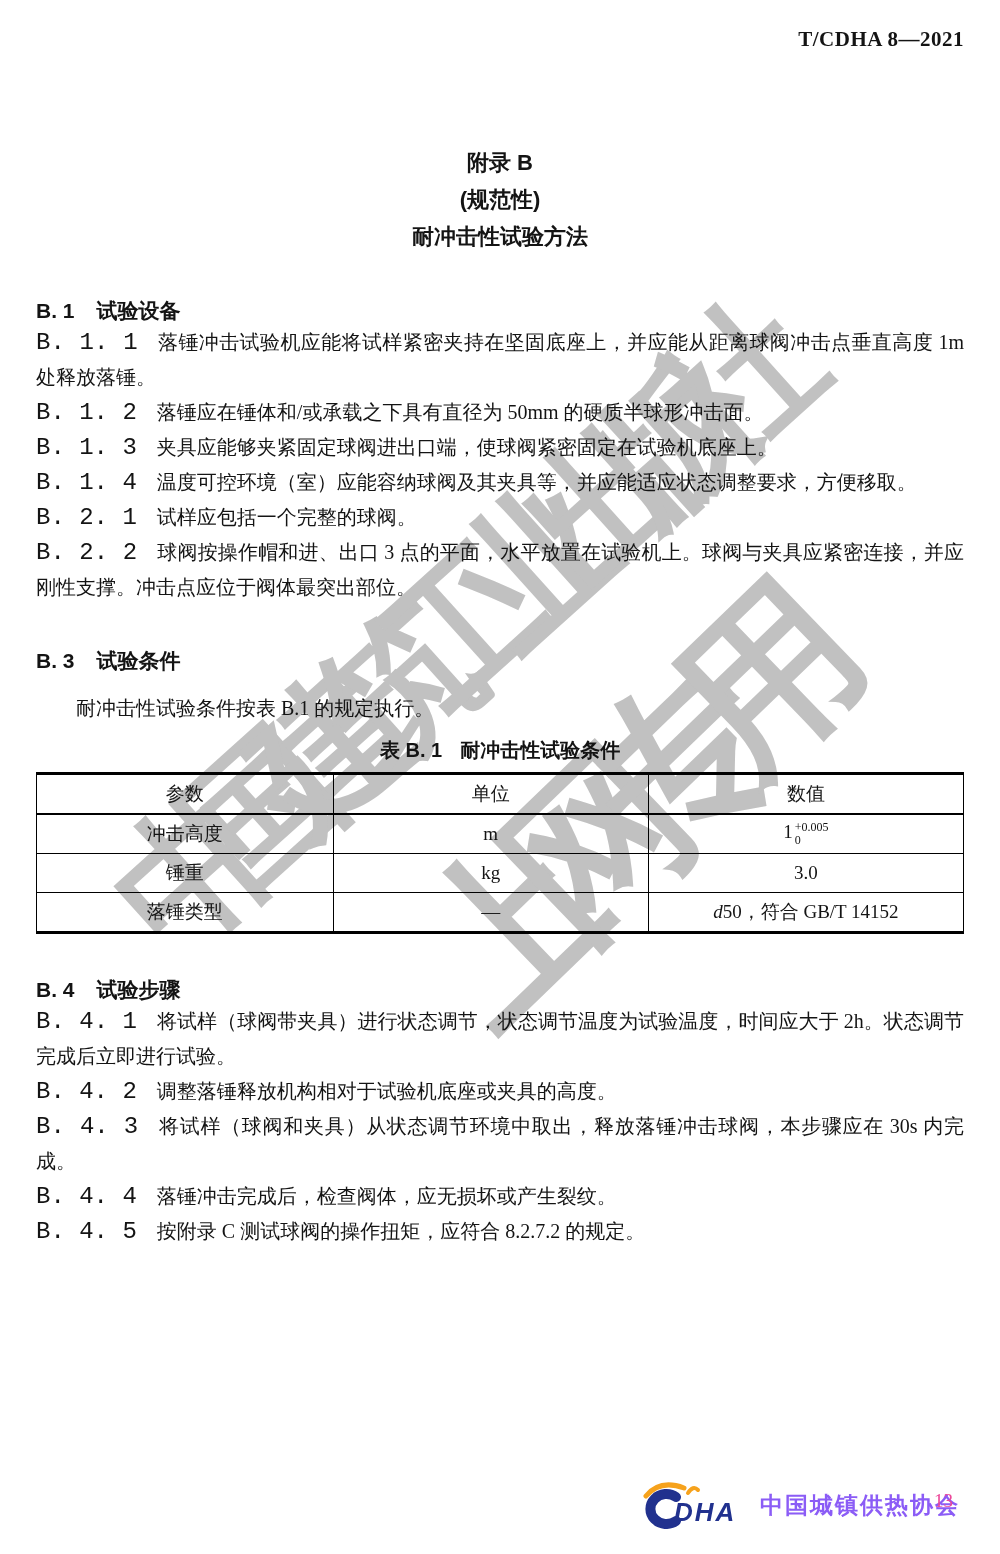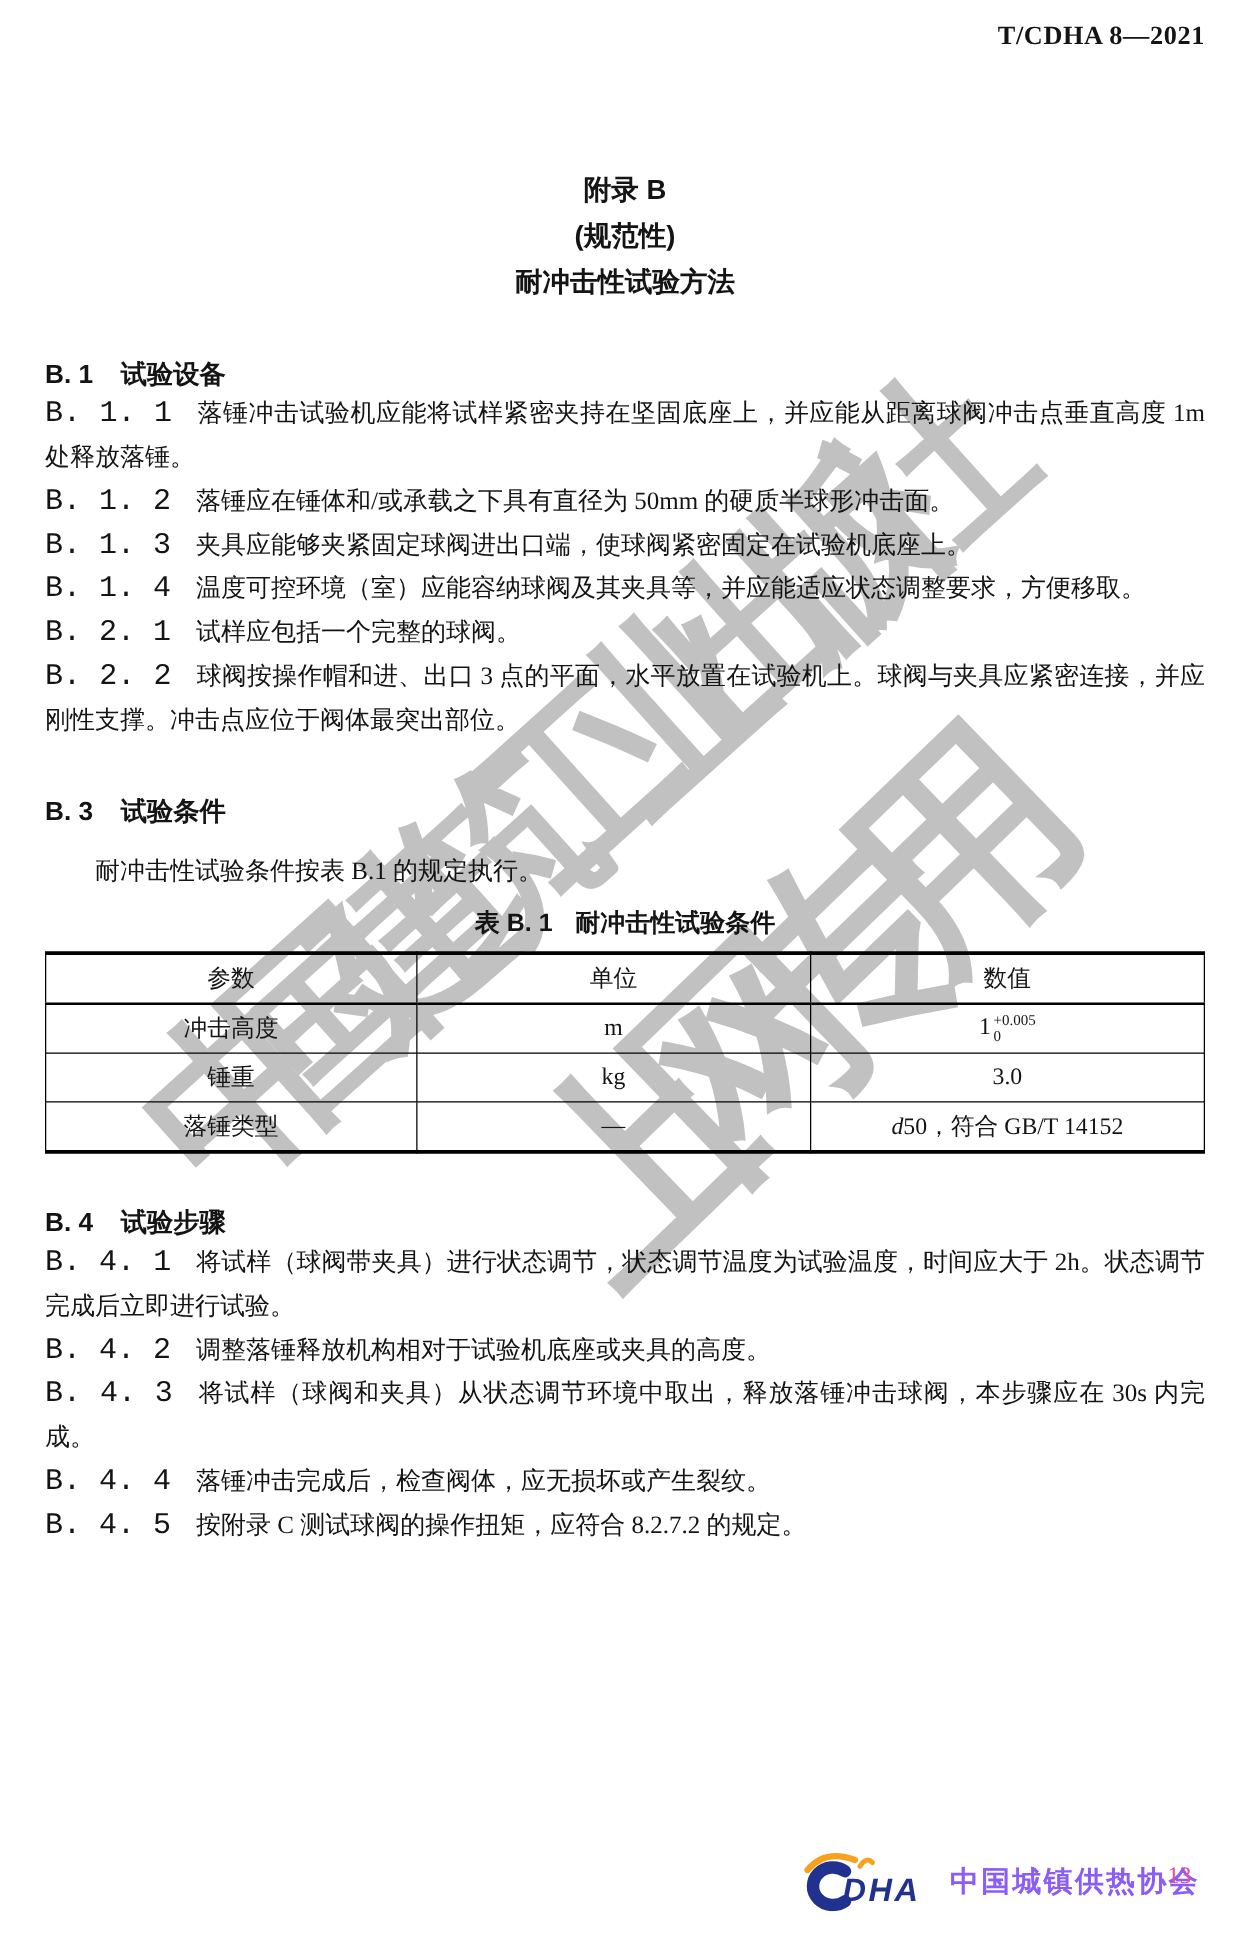--- a/index.html
+++ b/index.html
@@ -32,21 +32,21 @@
   .wm2{
     left:622px;top:822px;
     font-size:175px;
     letter-spacing:-55px;
     transform:translate(-50%,-50%) rotate(-44deg);
   }
   
   .content{
     position:relative;
     z-index:1;
-    padding:0 36px;
+    padding:11px 36px;
   }
   .doc-header{
     padding-top:16px;
     text-align:right;
     font-family:"Liberation Serif", serif;
     font-weight:bold;
     font-size:21px;
     letter-spacing:.5px;
   }
   .titles{

